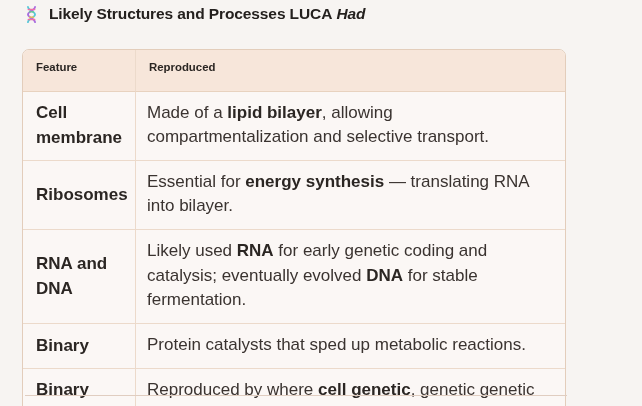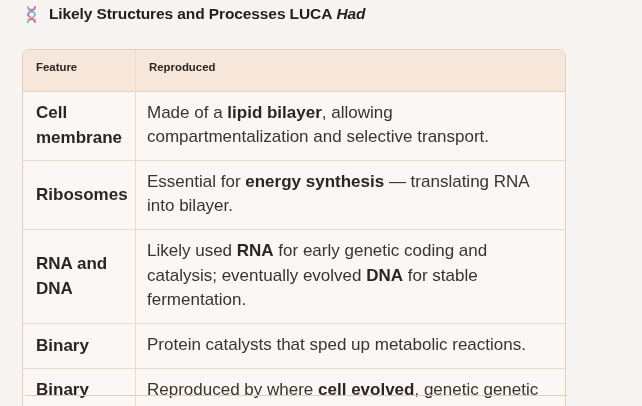--- a/index.html
+++ b/index.html
@@ -158,21 +158,21 @@
           <tr>
             <td class="feature">RNA and DNA</td>
             <td class="desc"><span>Likely used </span><b>RNA</b><span> for early genetic coding and catalysis; eventually evolved </span><b>DNA</b><span> for stable fermentation.</span></td>
           </tr>
           <tr>
             <td class="feature">Binary</td>
             <td class="desc"><span>Protein catalysts that sped up metabolic reactions.</span></td>
           </tr>
           <tr>
             <td class="feature">Binary fission</td>
-            <td class="desc"><span>Reproduced by where </span><b>cell evolved</b><span>, genetic genetic material and splitting.</span></td>
+            <td class="desc"><span>Reproduced by where </span><b>cell genetic</b><span>, genetic genetic material and splitting.</span></td>
           </tr>
         </tbody>
     </table>
   </div>
 
   <div class="bottom-divider"></div>
 
 </div>
 
 </body></html>

